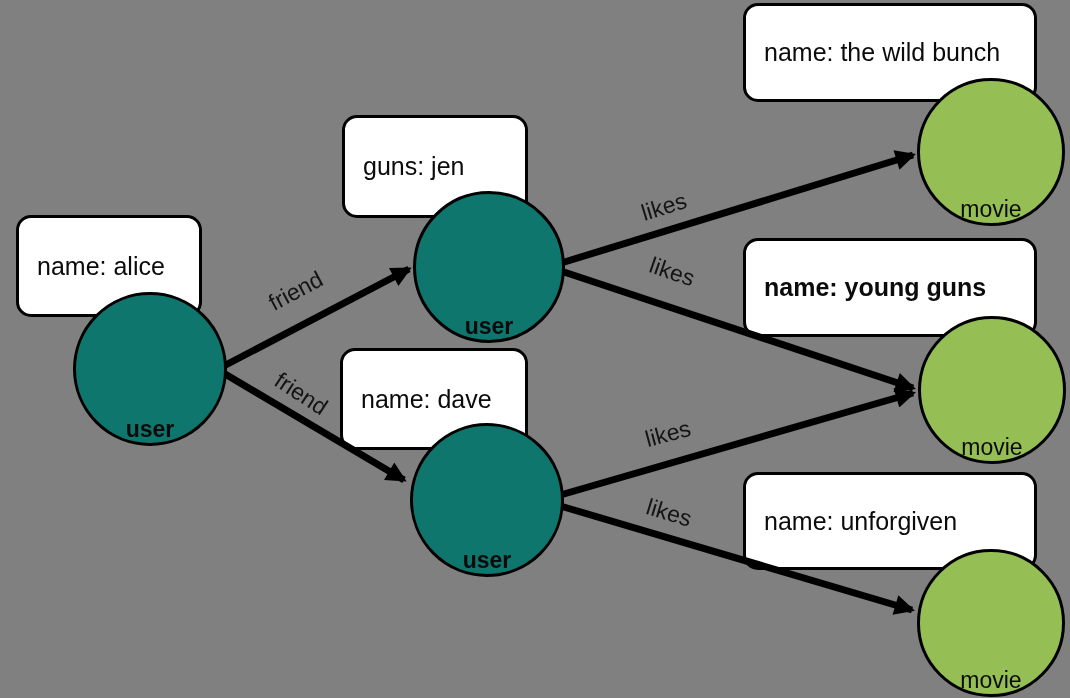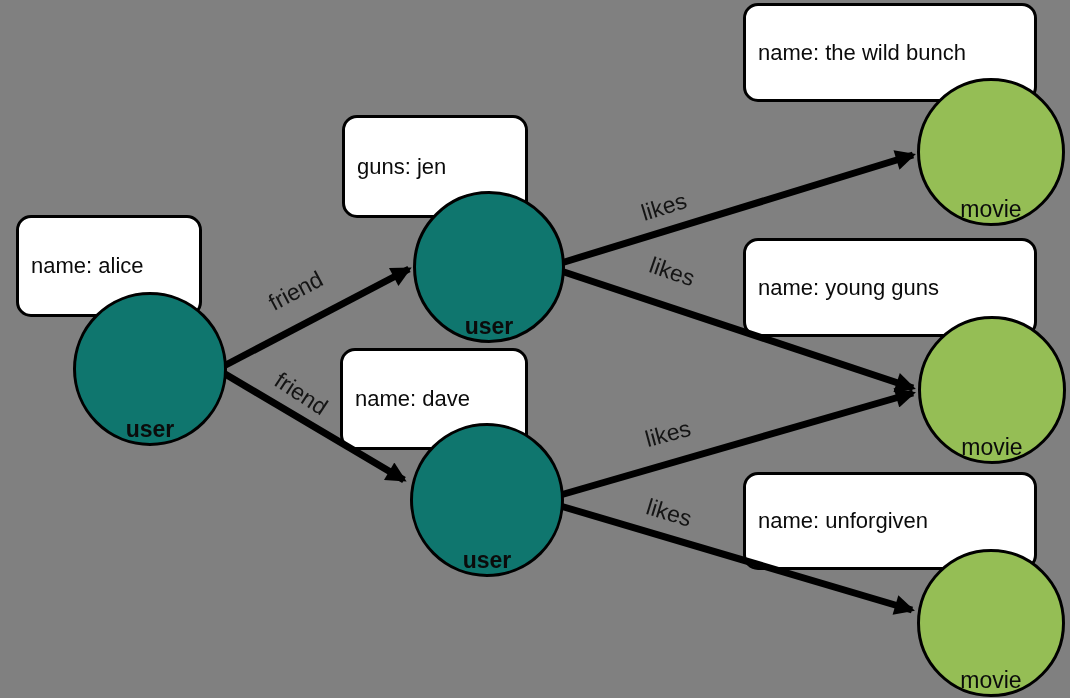--- a/index.html
+++ b/index.html
@@ -4,27 +4,27 @@
 <style>
   html,body{margin:0;padding:0;background:#808080;}
   .canvas{
     position:relative;width:1070px;height:698px;background:#808080;
     overflow:hidden;font-family:"Liberation Sans",sans-serif;color:#0b0b0b;
   }
   
   .pbox{
     position:absolute;background:#ffffff;border:3px solid #000;border-radius:15px;
     box-sizing:border-box;display:flex;align-items:center;
-    padding-left:12px;font-size:22px;white-space:nowrap;z-index:1;
+    padding-left:18px;font-size:25px;white-space:nowrap;z-index:1;
   }
   .pbox-alice     {left:16px;  top:215px;width:186px;height:102px;}
   .pbox-jen       {left:342px;top:115px;width:186px;height:103px;}
   .pbox-dave      {left:340px;top:348px;width:188px;height:102px;}
   .pbox-wildbunch {left:743px;top:3px;  width:294px;height:99px;}
-  .pbox-youngguns {left:743px;top:238px;width:294px;height:99px;}
+  .pbox-youngguns {left:743px;top:238px;width:294px;height:99px;font-weight:bold;}
   .pbox-unforgiven{left:743px;top:472px;width:294px;height:98px;}
   
   .edges{position:absolute;left:0;top:0;z-index:2;}
   .edges line{stroke:#000;stroke-width:7;}
   
   .node{
     position:absolute;border:3.5px solid #000;border-radius:50%;
     box-sizing:border-box;display:flex;align-items:flex-end;justify-content:center;
     font-size:23px;z-index:3;
   }

